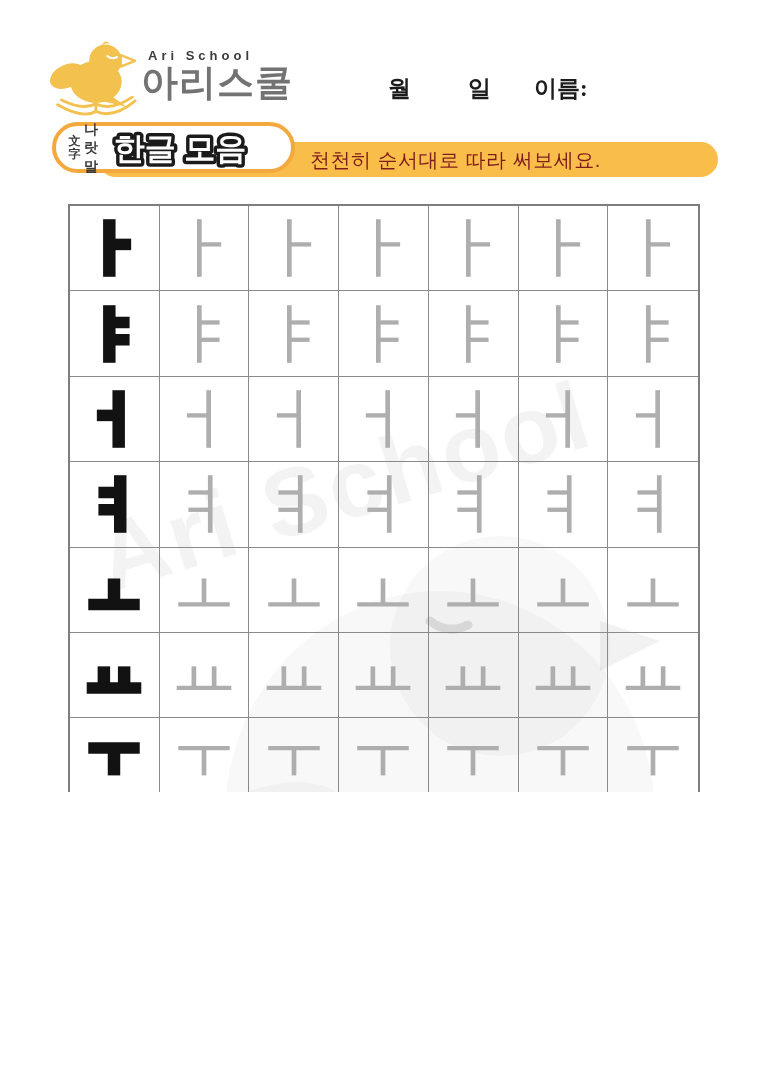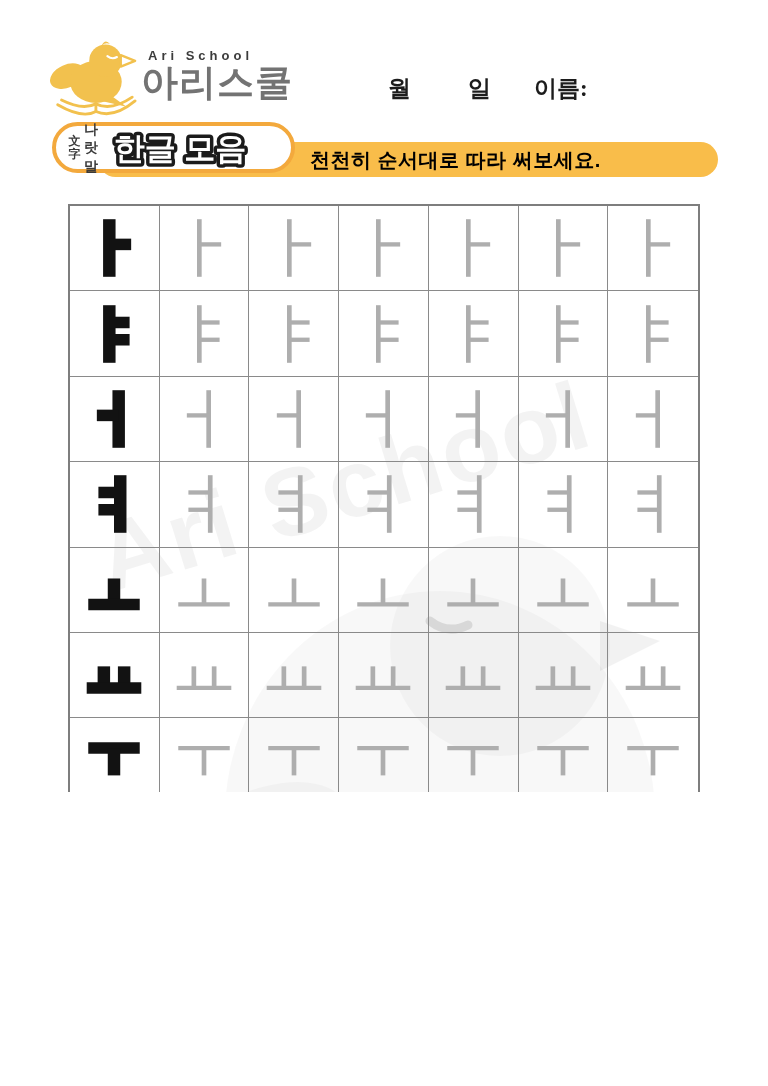--- a/index.html
+++ b/index.html
@@ -23,21 +23,21 @@
   .hdr-month{left:388px;}
   .hdr-day{left:468px;}
   .hdr-name{left:534px;font-family:Liberation Serif, serif;}
   
   .banner{
     position:absolute;left:98px;top:130px;width:620px;height:35px;
     background:#f9bd4a;border-radius:18px;z-index:2;
   }
   .banner-text{
     position:absolute;left:212px;top:50%;transform:translateY(-50%);
-    font-size:20px;font-weight:700;color:#000000;letter-spacing:0.5px;white-space:nowrap;text-align:center;
+    font-size:20px;font-weight:400;color:#7f1d1d;letter-spacing:0.5px;white-space:nowrap;text-align:center;
   }
   .badge{
     position:absolute;left:52px;top:110px;width:243px;height:51px;box-sizing:border-box;
     background:#ffffff;border:4px solid #f3a93d;border-radius:27px;z-index:3;
     display:flex;align-items:center;padding:0 8px 0 12px;
   }
   .stamp{display:flex;gap:3px;align-items:center;}
   .stamp-col{word-break:break-all;text-align:center;color:#3a3a3a;font-weight:700;}
   .stamp-hanja{width:13px;font-size:12px;line-height:1.05;}
   .stamp-korean{width:11px;font-size:14px;line-height:1.3;}

